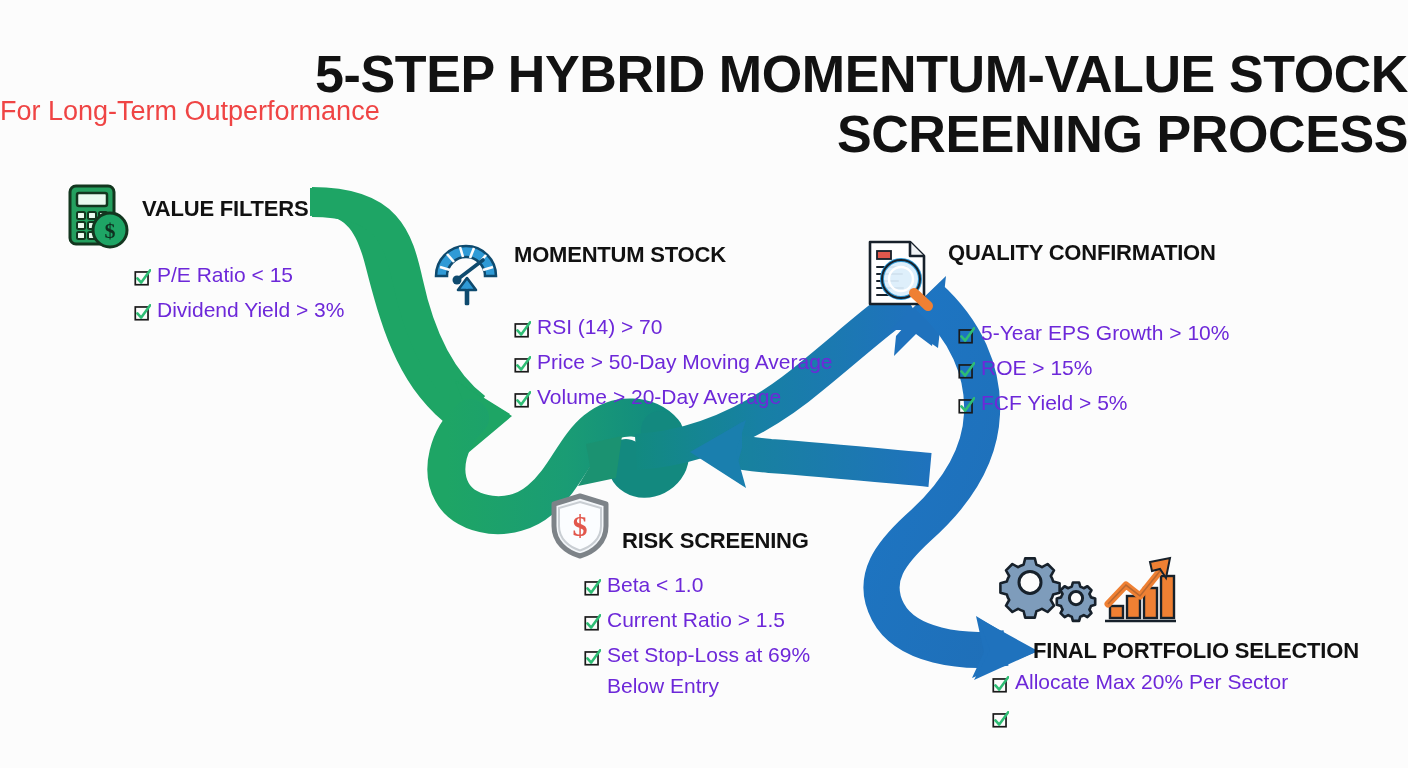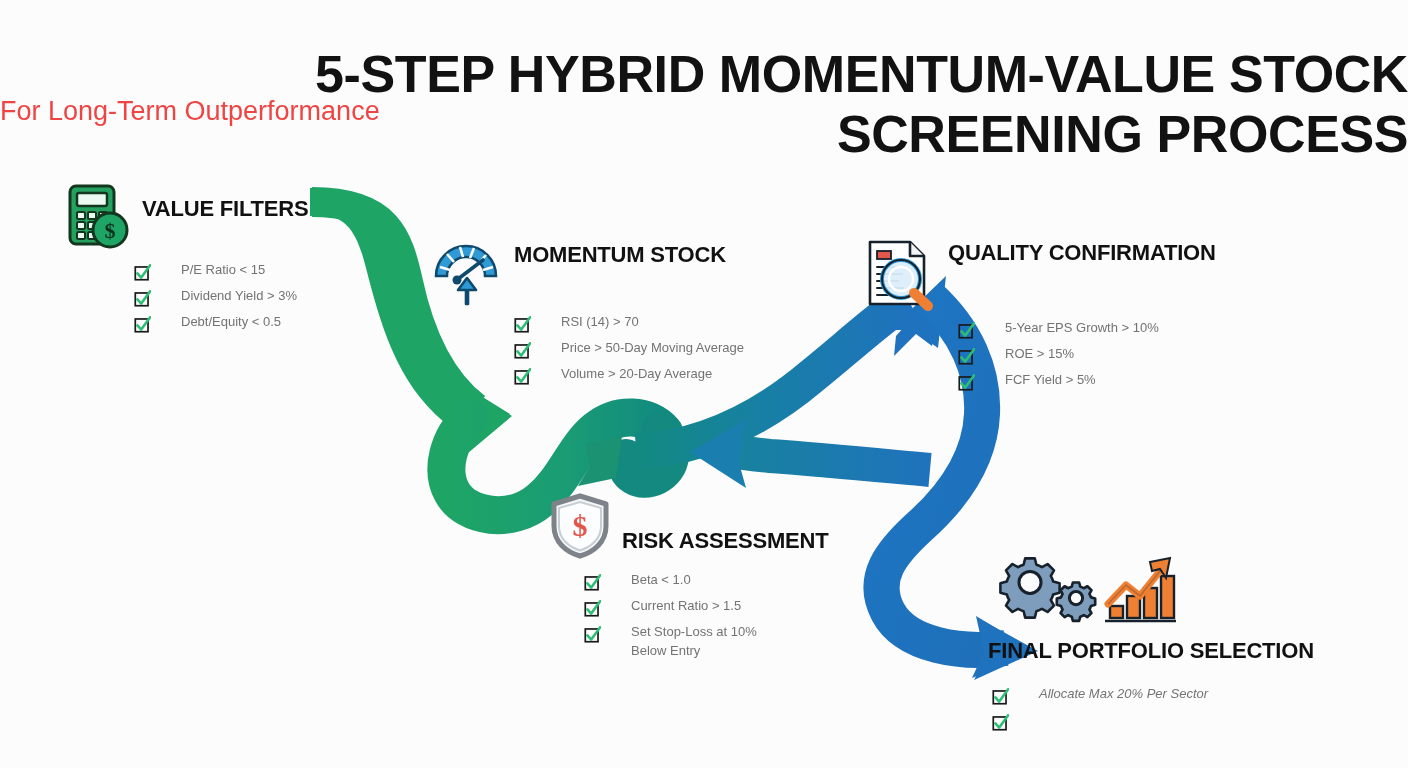--- a/index.html
+++ b/index.html
@@ -34,23 +34,22 @@
   .step-head {
     display: flex; align-items: flex-start;
   }
   .step-title {
     font-size: 22px; font-weight: 700; color: #111;
     letter-spacing: -0.2px; white-space: nowrap;
   }
   .bullets { list-style: none; }
   .bullet {
     display: flex; align-items: flex-start;
-    font-size: 13px; color: #737373; line-height: 1.47;
+    font-size: 21px; color: #6d28d9; line-height: 1.47;
     white-space: nowrap;
-    gap: 24px;
   }
   .bullet .cbx { flex: 0 0 auto; margin-right: 6px; margin-top: 4px; }
   .bullet-text { white-space: pre-line; }
 
   .icon-wrap { flex: 0 0 auto; }
 </style>
 </head>
 <body>
 
 <div id="stage">
@@ -173,29 +172,20 @@
       </li>
       <li class="bullet">
         <span class="cbx">
           <svg width="17" height="17" viewBox="0 0 20 20">
             <rect x="1.5" y="3.5" width="15" height="15" fill="none" stroke="#1a1a1a" stroke-width="2"></rect>
             <path d="M4 11 L8.5 16 L19 1.5" fill="none" stroke="#2ebd74" stroke-width="3" stroke-linecap="round" stroke-linejoin="round"></path>
           </svg>
         </span>
         <span class="bullet-text">Dividend Yield &gt; 3%</span>
       </li>
-      <li class="bullet">
-        <span class="cbx">
-          <svg width="17" height="17" viewBox="0 0 20 20">
-            <rect x="1.5" y="3.5" width="15" height="15" fill="none" stroke="#1a1a1a" stroke-width="2"></rect>
-            <path d="M4 11 L8.5 16 L19 1.5" fill="none" stroke="#2ebd74" stroke-width="3" stroke-linecap="round" stroke-linejoin="round"></path>
-          </svg>
-        </span>
-        <span class="bullet-text">Debt/Equity &lt; 0.5</span>
-      </li>
     </ul>
   </div>
 
   <div class="step" style="left:428px; top:234px;">
     <div class="step-head">
       <span class="icon-wrap">
         <svg width="76" height="72" viewBox="0 0 76 72">
           <g stroke="#0e4a6e" stroke-width="2.5" fill="#2f9ad6">
             <path d="M8,42 A30,30 0 0,1 68,42 L57,42 A19,19 0 0,0 19,42 Z"></path>
           </g>
@@ -302,21 +292,21 @@
 
   <div class="step" style="left:548px; top:492px;">
     <div class="step-head">
       <span class="icon-wrap">
         <svg width="64" height="68" viewBox="0 0 64 68">
           <path d="M32,4 L58,12 V34 C58,50 46,60 32,64 C18,60 6,50 6,34 V12 Z" fill="#f4f7fa" stroke="#7d8388" stroke-width="5" stroke-linejoin="round"></path>
           <path d="M32,10 L53,16 V34 C53,47 43,55 32,58.5 C21,55 11,47 11,34 V16 Z" fill="#fbfdff" stroke="#c9ced3" stroke-width="2"></path>
           <text x="32" y="44" font-size="30" font-weight="700" text-anchor="middle" fill="#e2574c" font-family="Liberation Serif, serif">$</text>
         </svg>
       </span>
-      <span class="step-title" style="margin-left:10px; margin-top:36px;">RISK ASSESSMENT</span>
+      <span class="step-title" style="margin-left:10px; margin-top:36px;">RISK SCREENING</span>
     </div>
     <ul class="bullets" style="margin-top:6px; margin-left:36px;">
       <li class="bullet">
         <span class="cbx">
           <svg width="17" height="17" viewBox="0 0 20 20">
             <rect x="1.5" y="3.5" width="15" height="15" fill="none" stroke="#1a1a1a" stroke-width="2"></rect>
             <path d="M4 11 L8.5 16 L19 1.5" fill="none" stroke="#2ebd74" stroke-width="3" stroke-linecap="round" stroke-linejoin="round"></path>
           </svg>
         </span>
         <span class="bullet-text">Beta &lt; 1.0</span>
@@ -330,21 +320,21 @@
         </span>
         <span class="bullet-text">Current Ratio &gt; 1.5</span>
       </li>
       <li class="bullet">
         <span class="cbx">
           <svg width="17" height="17" viewBox="0 0 20 20">
             <rect x="1.5" y="3.5" width="15" height="15" fill="none" stroke="#1a1a1a" stroke-width="2"></rect>
             <path d="M4 11 L8.5 16 L19 1.5" fill="none" stroke="#2ebd74" stroke-width="3" stroke-linecap="round" stroke-linejoin="round"></path>
           </svg>
         </span>
-        <span class="bullet-text">Set Stop-Loss at 10%
+        <span class="bullet-text">Set Stop-Loss at 69%
 Below Entry</span>
       </li>
     </ul>
   </div>
 
   <div class="step" style="left:988px; top:552px;">
     <div class="step-head" style="margin-left:4px;">
       <span class="icon-wrap">
         <svg width="184" height="76" viewBox="0 0 184 76">
 
@@ -364,22 +354,22 @@
             <rect x="152" y="36" width="13" height="30" fill="#ef8033" stroke="#17212b" stroke-width="2.4"></rect>
             <rect x="169" y="24" width="13" height="42" fill="#ef8033" stroke="#17212b" stroke-width="2.4"></rect>
             <line x1="113" y1="69" x2="184" y2="69" stroke="#17212b" stroke-width="2.6"></line>
             <path d="M116,52 L134,33 L148,44 L172,14" fill="none" stroke="#ef8033" stroke-width="7" stroke-linejoin="round" stroke-linecap="round"></path>
             <path d="M116,52 L134,33 L148,44 L172,14" fill="none" stroke="#17212b" stroke-width="1.6" stroke-opacity="0.25"></path>
             <path d="M158,10 L178,6 L174,26 L168,17 L160,19 Z" fill="#ef8033" stroke="#17212b" stroke-width="2"></path>
           </g>
         </svg>
       </span>
     </div>
-    <div class="step-title" style="margin-top:6px;">FINAL PORTFOLIO SELECTION</div>
-    <ul class="bullets" style="margin-top:20px; margin-left:4px;font-style:italic;">
+    <div class="step-title" style="margin-top:6px;margin-left:45px;">FINAL PORTFOLIO SELECTION</div>
+    <ul class="bullets" style="margin-top:3px; margin-left:4px;">
       <li class="bullet">
         <span class="cbx">
           <svg width="17" height="17" viewBox="0 0 20 20">
             <rect x="1.5" y="3.5" width="15" height="15" fill="none" stroke="#1a1a1a" stroke-width="2"></rect>
             <path d="M4 11 L8.5 16 L19 1.5" fill="none" stroke="#2ebd74" stroke-width="3" stroke-linecap="round" stroke-linejoin="round"></path>
           </svg>
         </span>
         <span class="bullet-text">Allocate Max 20% Per Sector</span>
       </li>
       <li class="bullet">

